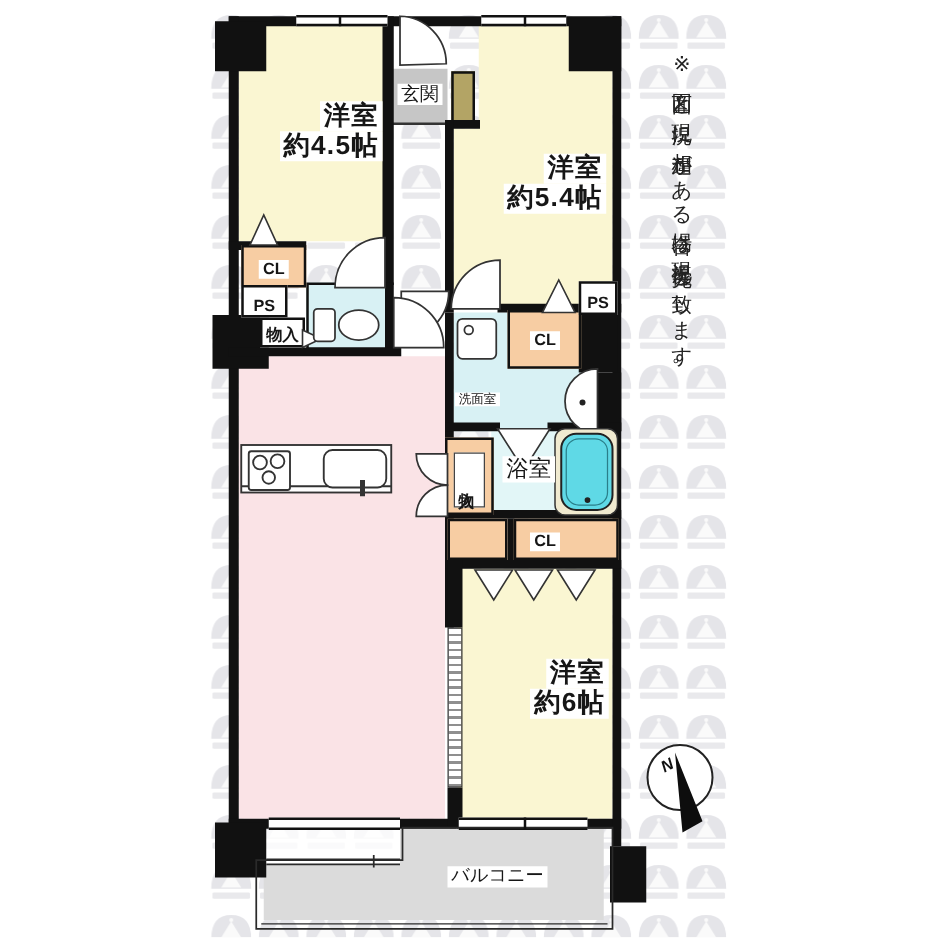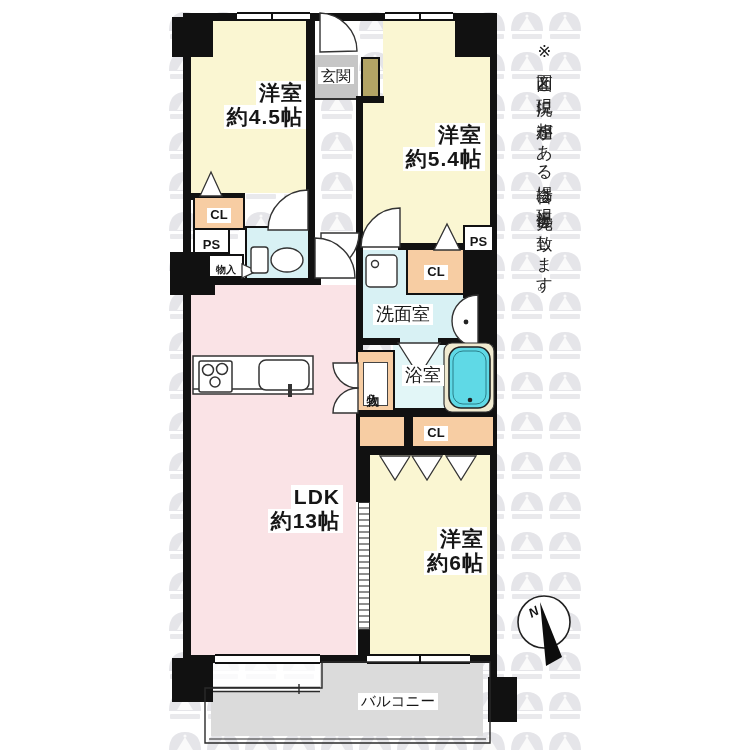--- a/index.html
+++ b/index.html
@@ -186,43 +186,39 @@
     <span class="tag">約4.5帖</span>
   </div>
   <div class="lbl big" style="left:370px;top:118px;width:115px;height:58px;">
     <span class="tag">洋室</span>
     <span class="tag">約5.4帖</span>
   </div>
   <div class="lbl big" style="left:372px;top:522px;width:115px;height:58px;">
     <span class="tag">洋室</span>
     <span class="tag">約6帖</span>
   </div>
-  <div class="lbl big" style="left:228px;top:480px;width:115px;height:58px;">
-    <span class="tag">LDK</span>
-    <span class="tag">約13帖</span>
-  </div>
   <div class="lbl" style="left:316px;top:62px;width:40px;height:22px;font-size:15px;">
     <span class="tag">玄関</span>
   </div>
-  <div class="lbl" style="left:371px;top:305px;width:64px;height:20px;font-size:18px;">
+  <div class="lbl" style="left:350px;top:305px;width:64px;height:20px;font-size:10px;">
     <span class="tag">洗面室</span>
   </div>
   <div class="lbl" style="left:401px;top:366px;width:44px;height:20px;font-size:18px;">
     <span class="tag">浴室</span>
   </div>
   <div class="lbl" style="left:351px;top:689px;width:94px;height:21px;font-size:14.5px;">
     <span class="tag">バルコニー</span>
   </div>
   <div class="lbl sm" style="left:199px;top:203px;width:40px;height:20px;">
     <span class="tag">CL</span>
   </div>
   <div class="lbl sm" style="left:193px;top:230px;width:37px;height:22px;">
     <span>PS</span>
   </div>
-  <div class="lbl sm" style="left:208px;top:255px;width:36px;height:22px;font-size:10px;">
+  <div class="lbl sm" style="left:208px;top:255px;width:36px;height:22px;font-size:13px;">
     <span>物入</span>
   </div>
   <div class="lbl sm" style="left:416px;top:260px;width:40px;height:20px;">
     <span class="tag">CL</span>
   </div>
   <div class="lbl sm" style="left:463px;top:227px;width:31px;height:22px;">
     <span>PS</span>
   </div>
   <div class="lbl sm" style="left:419px;top:421px;width:34px;height:20px;">
     <span class="tag">CL</span>

